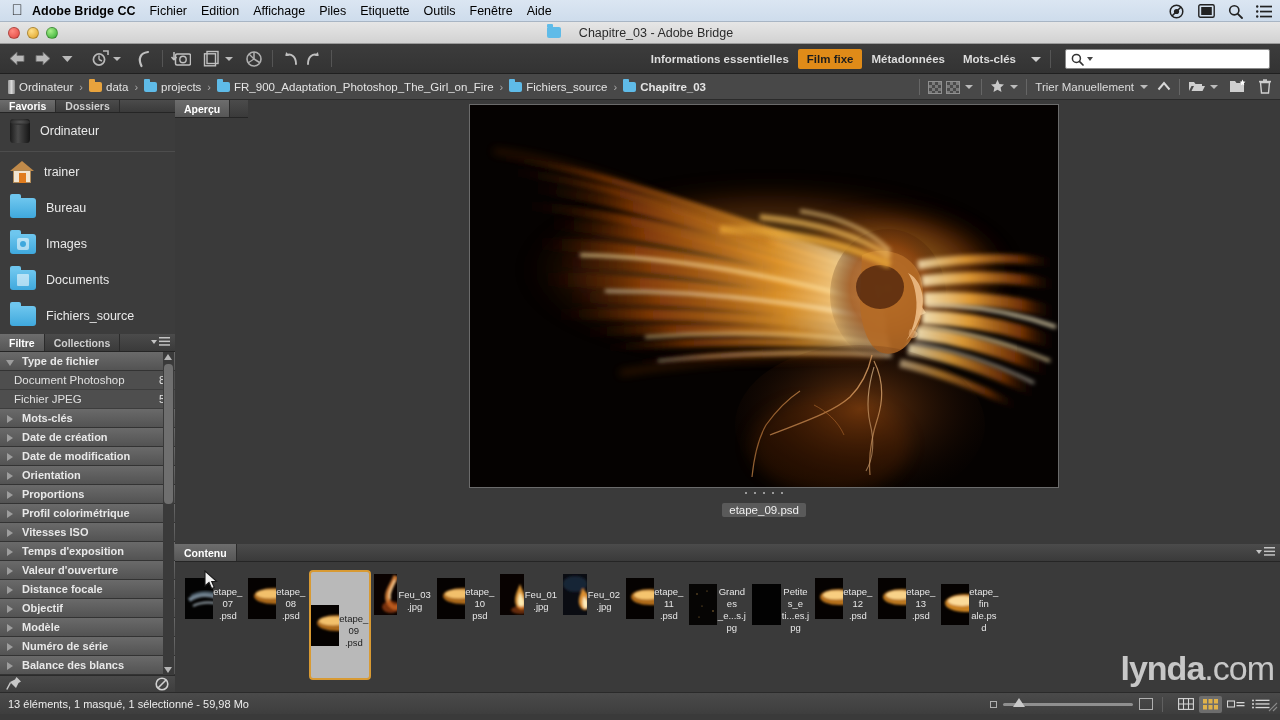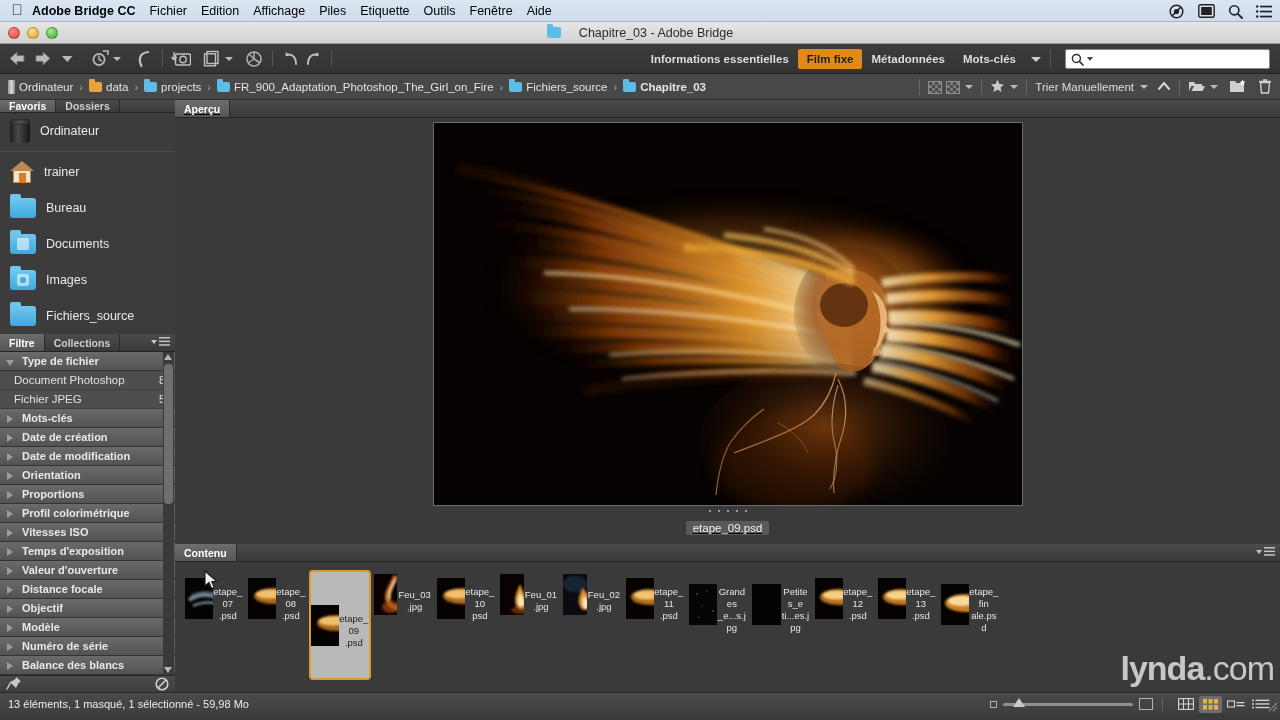--- a/index.html
+++ b/index.html
@@ -240,21 +240,21 @@
   }
   .filter-foot {
     height: 20px; background: linear-gradient(to bottom,#4a4a4a,#3c3c3c);
     border-top: 1px solid #2b2b2b; display: flex; align-items: center;
     justify-content: space-between; padding: 0 6px;
   }
 
   
   .right-side { flex: 1; display: flex; flex-direction: column; background: #3a3a3a; }
 
-  .preview-pane { height: 444px; display: flex; flex-direction: column; background: #3a3a3a; text-decoration: underline; }
+  .preview-pane { height: 444px; display: flex; flex-direction: row; background: #3a3a3a; }
   .pane-tabbar {
     height: 18px; background: linear-gradient(to bottom,#4b4b4b,#3a3a3a);
     border-bottom: 1px solid #252525; display: flex; align-items: stretch; position: relative;
   }
   .preview-body {
     flex: 1; display: flex; flex-direction: column; align-items: center;
     justify-content: flex-start; padding-top: 4px; position: relative;
   }
   .hero-frame {
     width: 590px; height: 384px; border: 1px solid #6b6b6b;
@@ -594,29 +594,29 @@
             <span class="door"></span>
           </span>
         <span>trainer</span>
       </div>
       <div class="fav-item">
         <span class="ic-folder"></span>
         <span>Bureau</span>
       </div>
       <div class="fav-item">
         <span class="ic-folder">
+            <span class="glyph cam"></span>
+          </span>
+        <span>Images</span>
+      </div>
+      <div class="fav-item">
+        <span class="ic-folder">
             <span class="glyph"></span>
           </span>
         <span>Documents</span>
-      </div>
-      <div class="fav-item">
-        <span class="ic-folder">
-            <span class="glyph cam"></span>
-          </span>
-        <span>Images</span>
       </div>
       <div class="fav-item">
         <span class="ic-folder"></span>
         <span>Fichiers_source</span>
       </div>
     </div>
 
     <div class="filter-panel">
       <div class="panel-tabbar">
         <div class="ptab active">Filtre</div>

